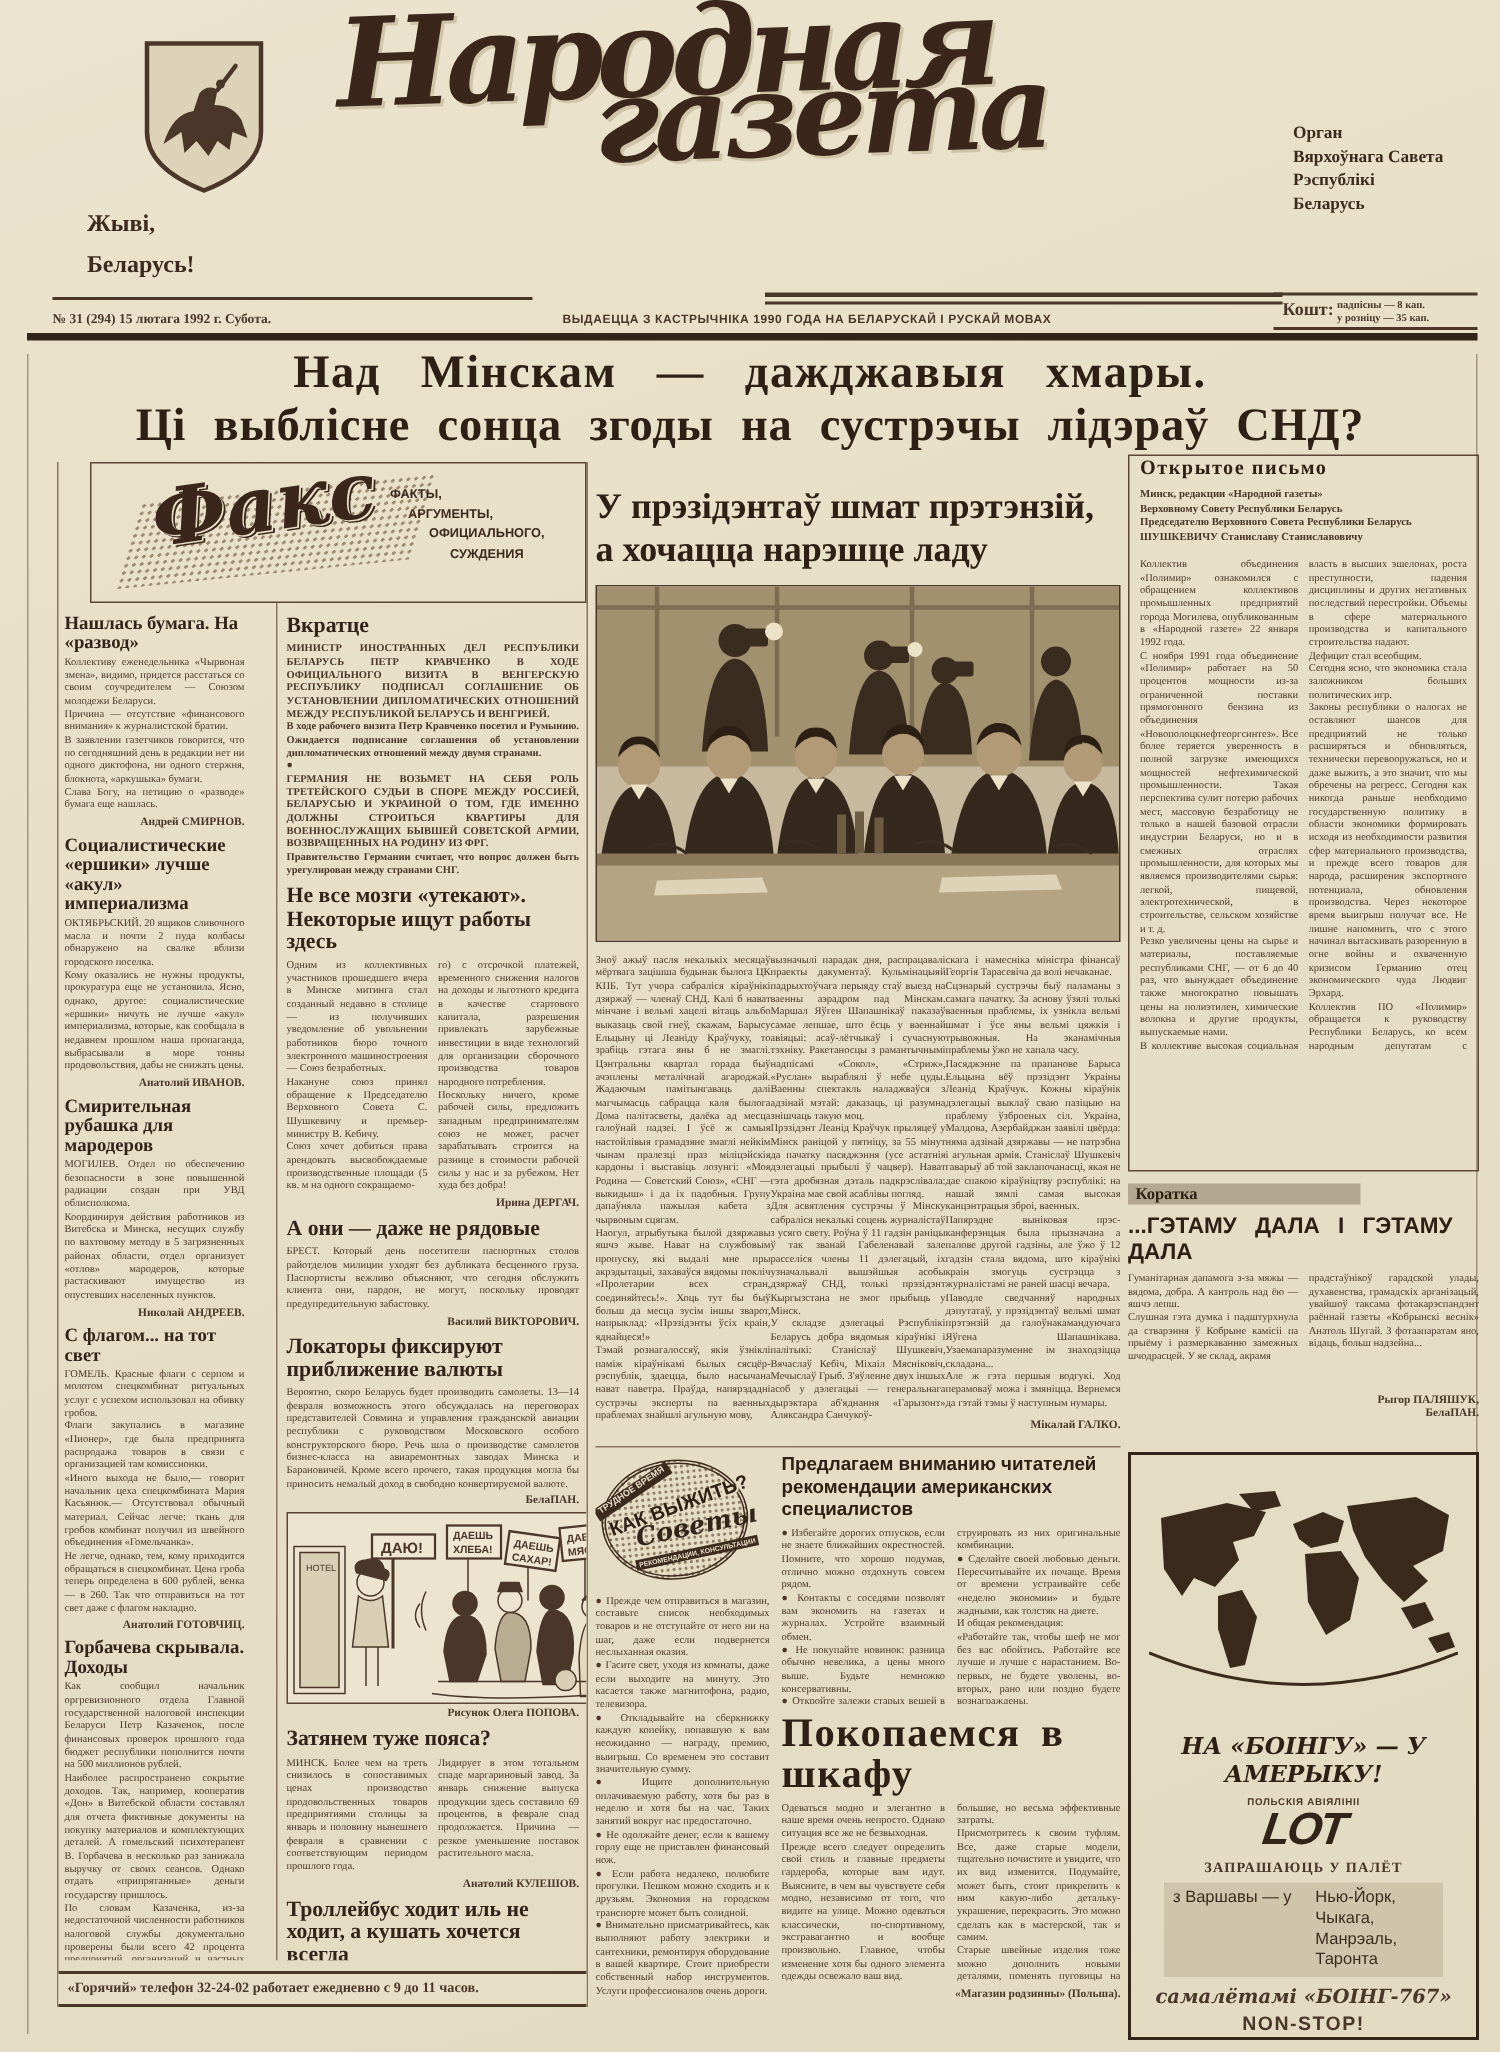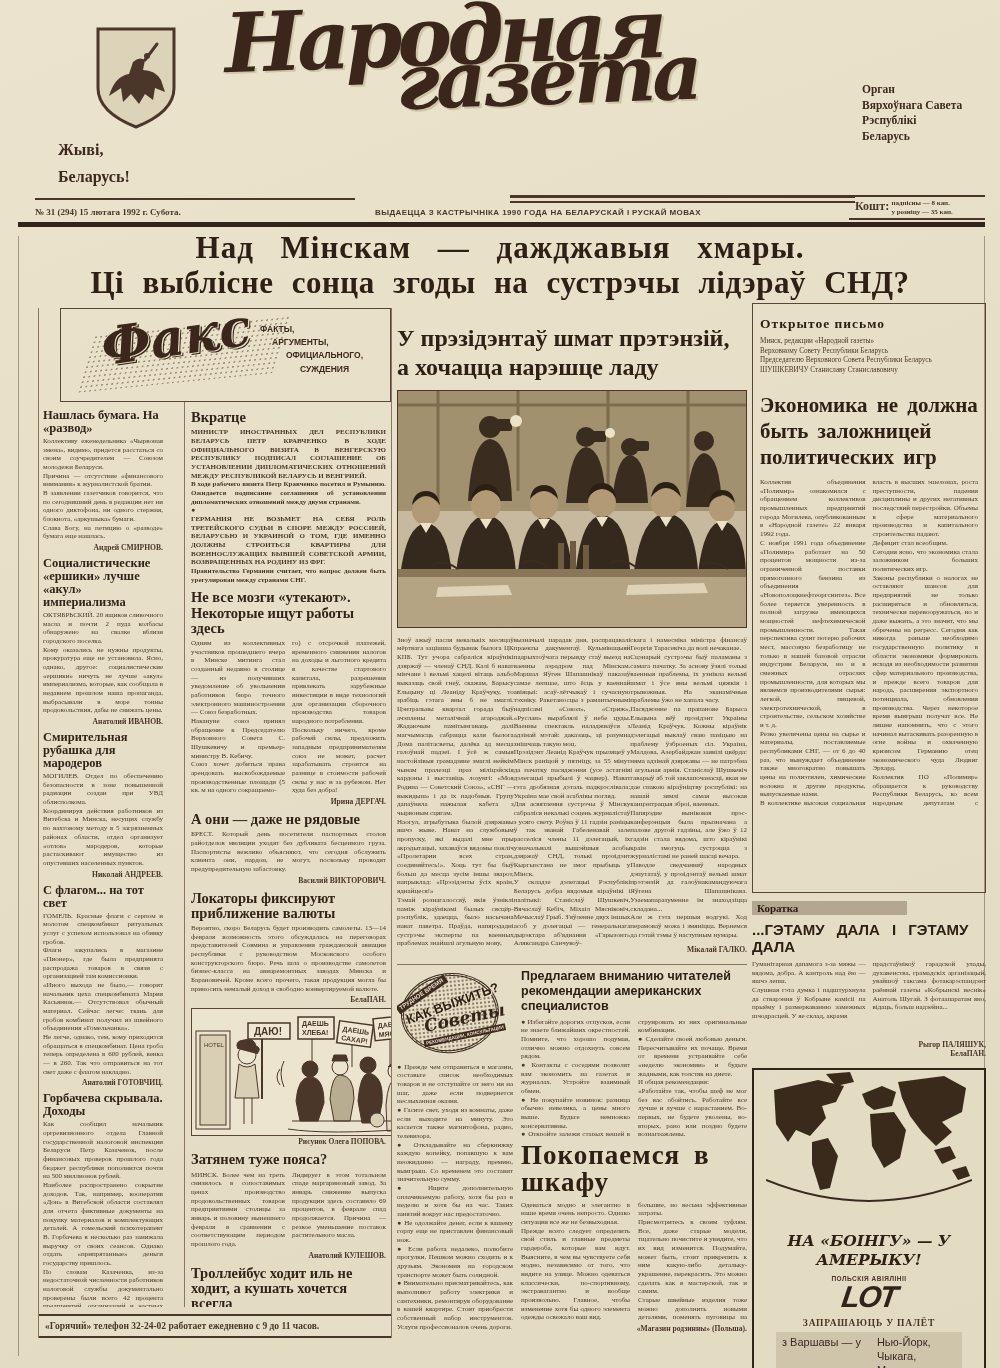--- a/index.html
+++ b/index.html
@@ -76,32 +76,32 @@
   .badge .b4{position:absolute;left:24px;top:62px;background:#3c2a1e;color:#e7dec7;font:bold 4.6px/1.6 "Liberation Sans",sans-serif;padding:0 2px;transform:rotate(-6deg);}
   .recohead{font-family:"Liberation Sans",sans-serif;font-weight:bold;font-size:12.5px;line-height:1.2;color:#2e2014;margin:0 0 4px;}
   .wtitle{font-weight:bold;font-size:27px;line-height:1;letter-spacing:1px;word-spacing:6px;color:#2e2014;margin:6px 0 5px;}
   .survRest{flex:1;min-width:0;display:flex;flex-direction:column;overflow:hidden;}
   .tiprow{display:flex;gap:8px;height:118px;overflow:hidden;}
   .tiprow>div{flex:1;min-width:0;}
   .wbody{display:flex;gap:8px;flex:1;overflow:hidden;}
   .wbody>div{flex:1;min-width:0;}
   
   .rightblk{position:absolute;left:752px;top:303px;width:234px;}
-  .letterbox{border:1px solid #5a4636;padding:12px 7px 4px;height:590px;box-sizing:border-box;overflow:hidden;}
+  .letterbox{border:1px solid #5a4636;padding:0 7px 4px;height:478px;box-sizing:border-box;overflow:hidden;}
   .olkicker{font-weight:bold;font-size:13.5px;letter-spacing:1px;color:#2e2014;margin-bottom:5px;}
-  .addr{font-weight:normal;font-size:7.2px;line-height:1.35;white-space:pre-line;margin-bottom:8px;}
+  .addr{font-weight:bold;font-size:7.2px;line-height:1.35;white-space:pre-line;margin-bottom:8px;}
   .oltitle{font-weight:bold;font-size:21px;line-height:1.22;word-spacing:4px;color:#2e2014;margin-bottom:8px;}
   .olcols{display:flex;gap:7px;height:330px;overflow:hidden;}
   .olcols>div{flex:1;min-width:0;}
   .koratka{margin-top:8px;}
   .kbar{width:150px;height:14px;background:#b3a88f;font-weight:bold;font-size:11px;line-height:14px;padding-left:5px;color:#2e2014;}
   .ktitle{font-family:"Liberation Sans",sans-serif;font-weight:bold;font-size:15px;word-spacing:8px;margin:6px 0 5px;color:#2e2014;}
   .kcols{display:flex;gap:7px;height:78px;overflow:hidden;}
   .kcols>div{flex:1;min-width:0;}
-  .lotbox{border:2px solid #33241a;margin-top:10px;height:392px;box-sizing:border-box;padding:2px 8px;text-align:center;overflow:hidden;}
+  .lotbox{border:2px solid #33241a;margin-top:22px;height:392px;box-sizing:border-box;padding:24px 8px;text-align:center;overflow:hidden;}
   .lothead{font:italic bold 15.5px/1.2 "DejaVu Serif",serif;color:#2e2014;margin:8px 0 6px;}
   .lotsub{font-family:"Liberation Sans",sans-serif;font-weight:bold;font-size:6.5px;letter-spacing:.5px;}
   .lotlogo{font:italic 900 30px/1 "Liberation Sans",sans-serif;letter-spacing:-2px;color:#33241a;transform:skewX(-8deg);display:inline-block;}
   .invite{font-weight:bold;font-size:9.5px;letter-spacing:.8px;margin:6px 0 4px;}
   .routes{background:#cfc5ab;margin:0 14px;padding:4px 6px;display:flex;text-align:left;font-size:11px;font-family:"Liberation Sans",sans-serif;color:#3c2a1e;}
   .routes .rfrom{flex:1.2;}
   .routes .rto{flex:1;white-space:pre-line;line-height:1.25;}
   .plane{font:italic bold 13px/1.3 "DejaVu Serif",serif;margin-top:6px;}
   .nonstop{font-family:"Liberation Sans",sans-serif;font-weight:bold;font-size:13px;letter-spacing:1px;}
   .tickets{font-weight:bold;font-size:7px;line-height:1.4;white-space:pre-line;margin-top:6px;}
@@ -415,21 +415,20 @@
     </div>
   </section>
 
   <section class="rightblk">
     <div class="letterbox">
       <div class="olkicker">Открытое письмо</div>
       <div class="addr">Минск, редакции «Народной газеты»
 Верховному Совету Республики Беларусь
 Председателю Верховного Совета Республики Беларусь
 ШУШКЕВИЧУ Станиславу Станиславовичу</div>
-      <h2 class="oltitle">Экономика не должна быть заложницей политических игр</h2>
       <div class="olcols">
         <div class="jt">Коллектив объединения «Полимир» ознакомился с обращением коллективов промышленных предприятий города Могилева, опубликованным в «Народной газете» 22 января 1992 года.
 С ноября 1991 года объединение «Полимир» работает на 50 процентов мощности из-за ограниченной поставки прямогонного бензина из объединения «Новополоцкнефтеоргсинтез». Все более теряется уверенность в полной загрузке имеющихся мощностей нефтехимической промышленности. Такая перспектива сулит потерю рабочих мест, массовую безработицу не только в нашей базовой отрасли индустрии Беларуси, но и в смежных отраслях промышленности, для которых мы являемся производителями сырья: легкой, пищевой, электротехнической, в строительстве, сельском хозяйстве и т. д.
 Резко увеличены цены на сырье и материалы, поставляемые республиками СНГ, — от 6 до 40 раз, что вынуждает объединение также многократно повышать цены на полиэтилен, химические волокна и другие продукты, выпускаемые нами.
 В коллективе высокая социальная напряженность, вызываемая бездумной экономической и налоговой политикой. Народ устал от постоянного ухудшения своего материального положения, политических страстей, амбиций и борьбы за</div>
         <div class="jt">власть в высших эшелонах, роста преступности, падения дисциплины и других негативных последствий перестройки. Объемы в сфере материального производства и капитального строительства падают.
 Дефицит стал всеобщим.
 Сегодня ясно, что экономика стала заложником больших политических игр.
 Законы республики о налогах не оставляют шансов для предприятий не только расширяться и обновляться, технически перевооружаться, но и даже выжить, а это значит, что мы обречены на регресс. Сегодня как никогда раньше необходимо государственную политику в области экономики формировать исходя из необходимости развития сфер материального производства, и прежде всего товаров для народа, расширения экспортного потенциала, обновления производства. Через некоторое время выигрыш получат все. Не лишне напомнить, что с этого начинал вытаскивать разоренную в огне войны и охваченную кризисом Германию отец экономического чуда Людвиг Эрхард.
 Коллектив ПО «Полимир» обращается к руководству Республики Беларусь, ко всем народным депутатам с настоятельной просьбой остановить падение экономики и направить усилия всех на консолидацию общества и стабилизацию экономики.</div>

